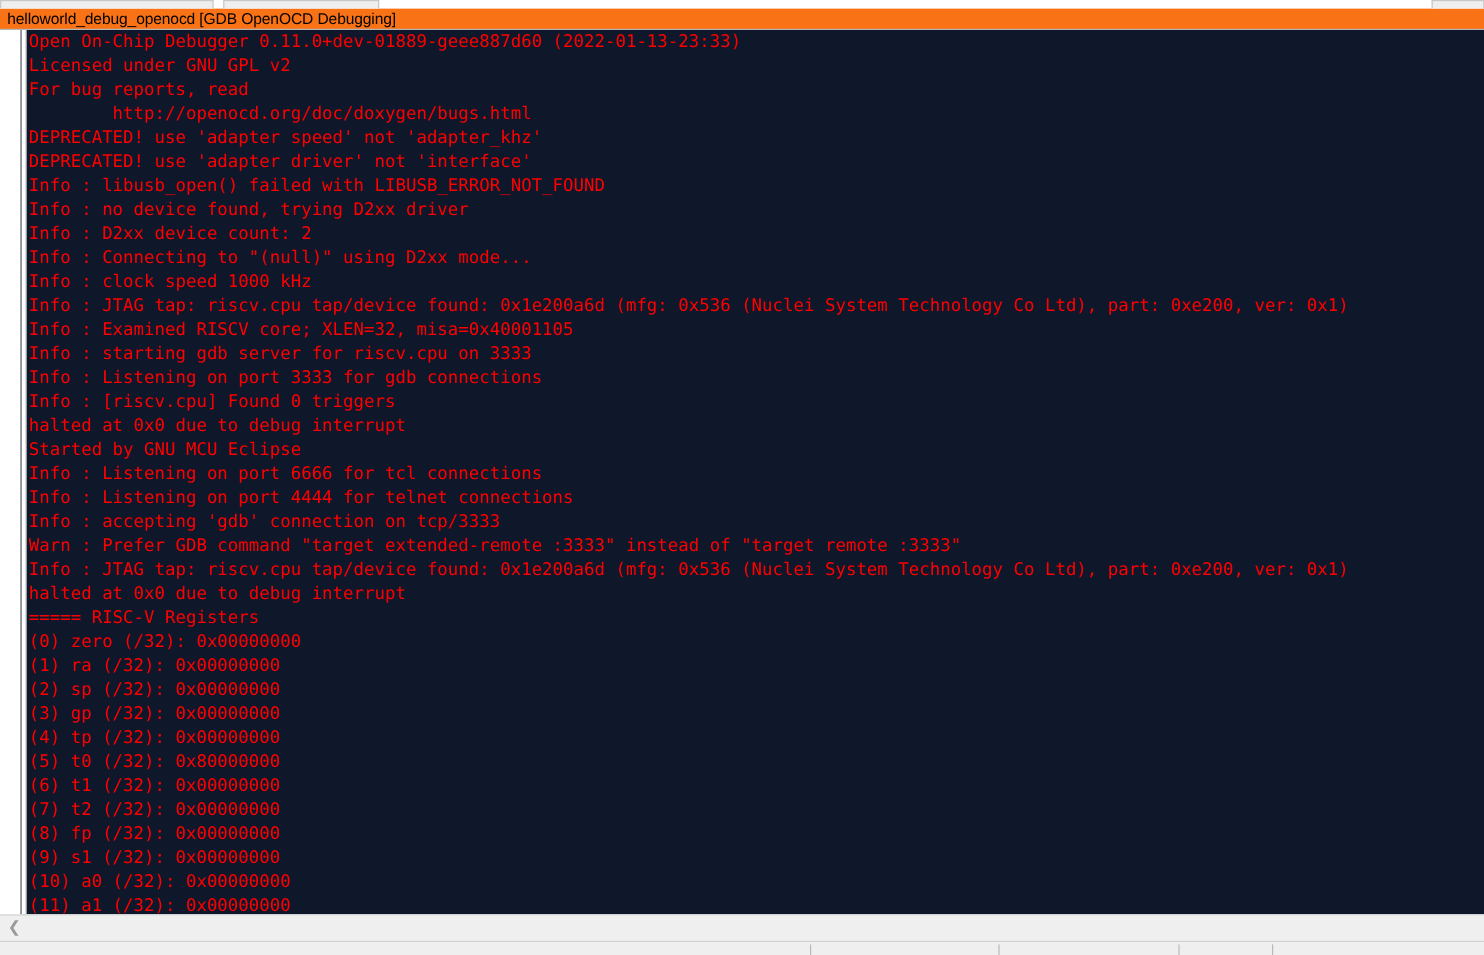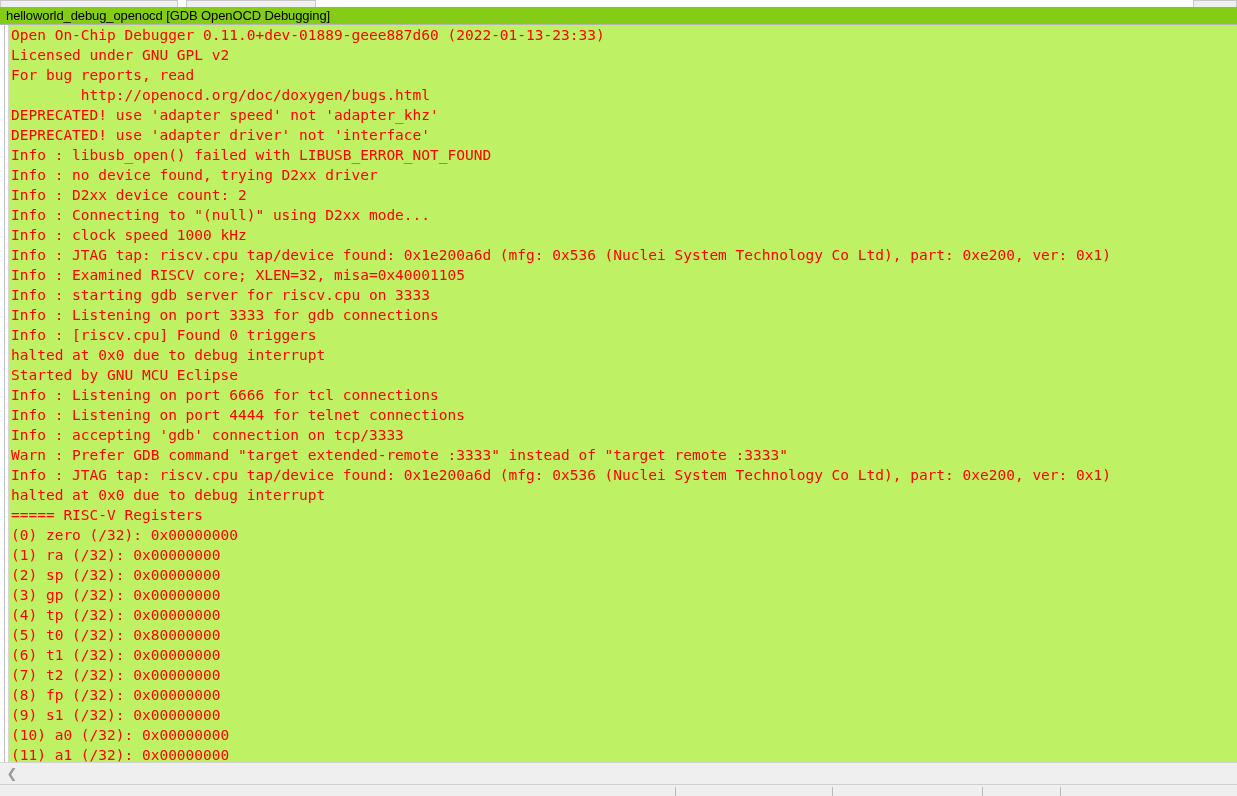--- a/index.html
+++ b/index.html
@@ -44,42 +44,42 @@
     box-sizing: border-box;
   }
   .tab-strip .tab-piece.t1 { left: 0px;   width: 178px; }
   .tab-strip .tab-piece.t2 { left: 186px; width: 130px; }
   .tab-strip .tab-piece.t3 { left: 1193px; width: 44px; }
 
   
   .view-title {
     flex: 0 0 18px;
     height: 18px;
-    background: #84cc16;
+    background: #f97316;
     color: #000000;
     font-size: 13px;
     line-height: 18px;
     padding: 0 0 0 6px;
     white-space: nowrap;
     overflow: hidden;
     box-sizing: border-box;
     border-bottom: 1px solid #b4b4b4;
     letter-spacing: -0.1px;
   }
 
   
   .console-wrap {
     flex: 1 1 auto;
     position: relative;
-    background: #bef264;
+    background: #0f172a;
     border-left: 1px solid #c0c0c0;
     border-right: 0;
     box-sizing: border-box;
     overflow: hidden;
-    margin-left: 4px;
+    margin-left: 17px;
   }
   .console-gutter {
     position: absolute;
     left: 0;
     top: 0;
     bottom: 0;
     width: 3px;
     background: #ffffff;
     border-right: 1px solid #d6d6d6;
   }

